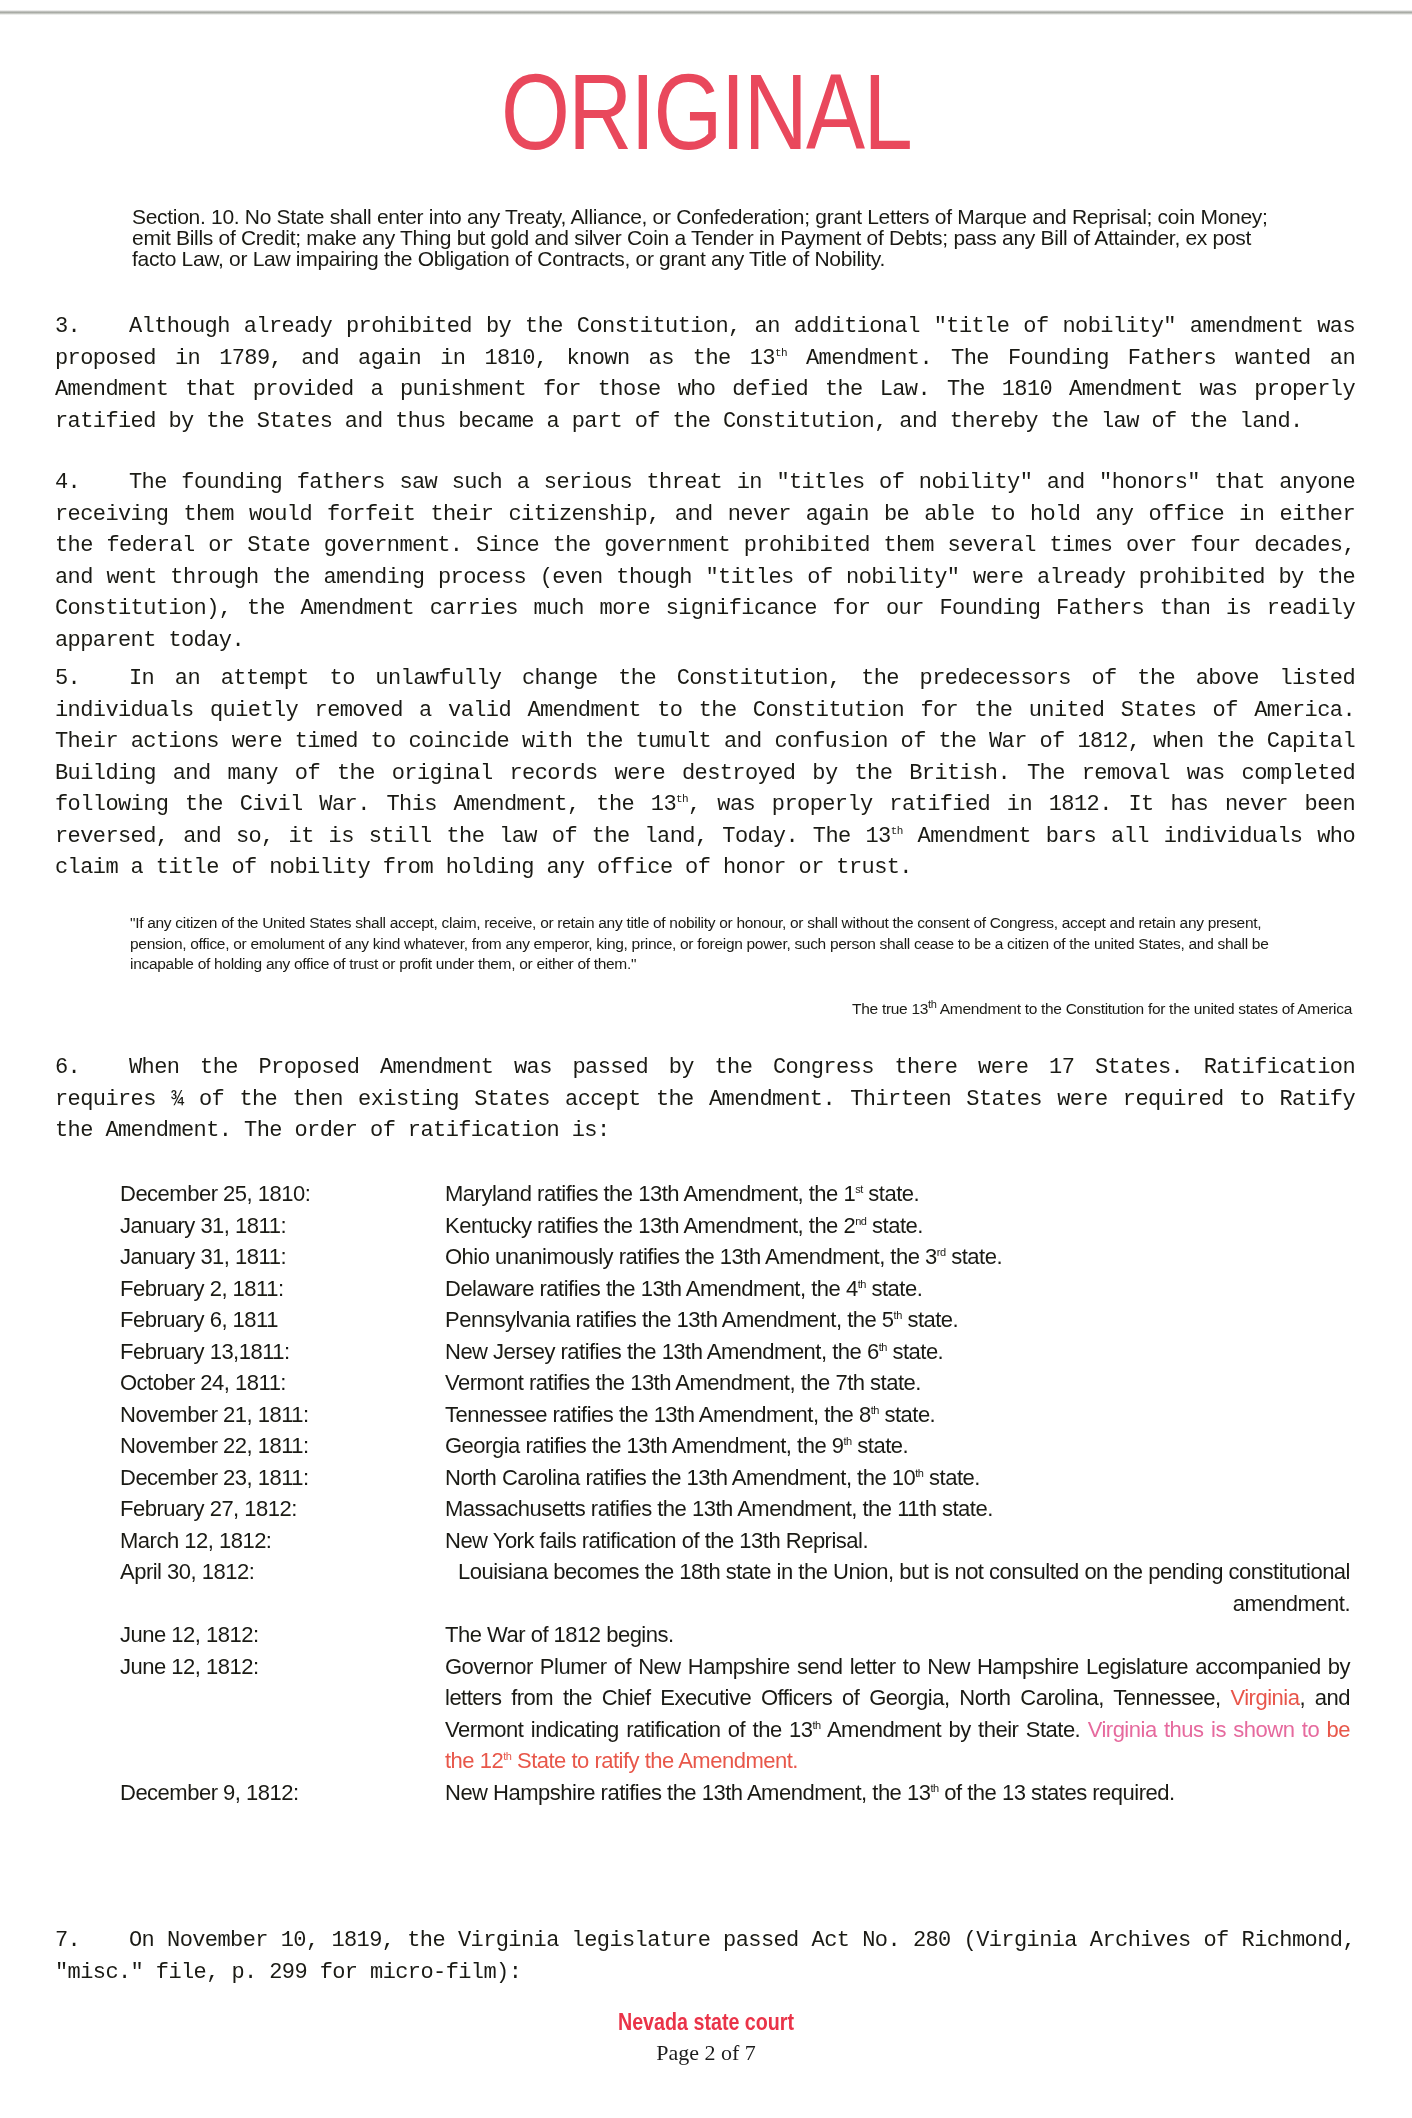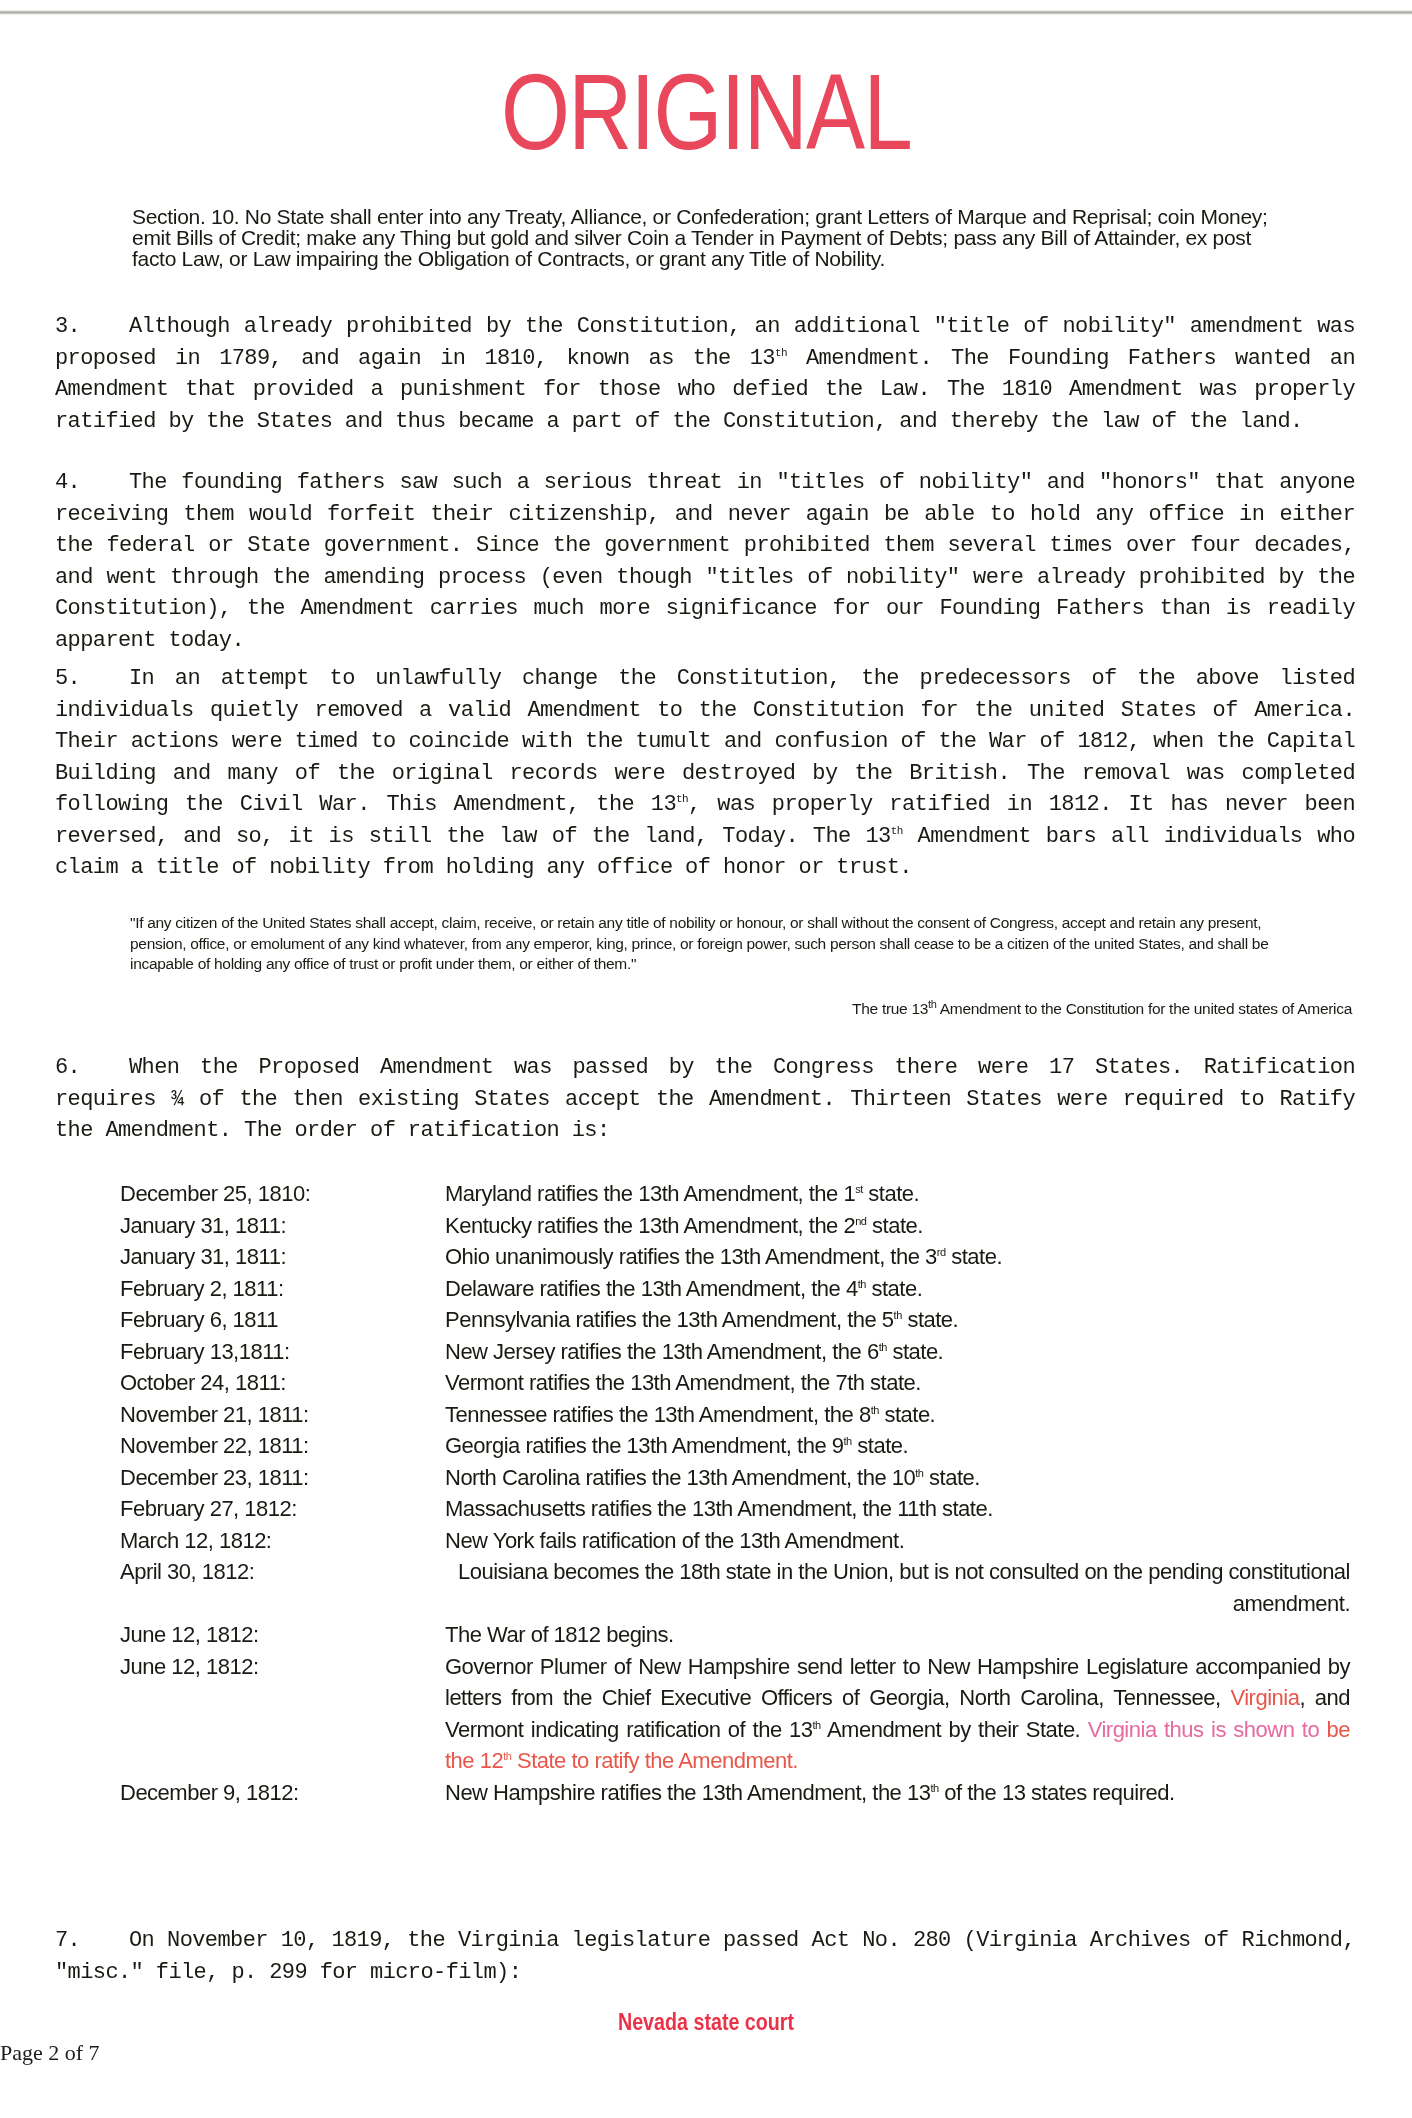--- a/index.html
+++ b/index.html
@@ -61,21 +61,21 @@
     .pink { color: #e66a9e; }
     .red2 { color: #e8574a; }
     .footer-stamp {
       position: absolute; left: 0; width: 1412px; top: 2008px;
       text-align: center;
       font-family: "Liberation Sans", sans-serif;
       font-weight: bold; font-size: 24px; color: #ea3348;
       transform: scaleX(0.82);
     }
     .page-num {
-      position: absolute; left: 0; width: 1412px; top: 2040px; 
+      position: absolute; left: 0; width: 1412px; top: 2040px; text-align: center;
       font-family: "Liberation Serif", serif; font-size: 22px; color: #1c1c1c;
     }
   </style>
 </head>
 <body>
 
 <div class="top-edge"></div>
 
 <div class="stamp-original">ORIGINAL</div>
 
@@ -132,21 +132,21 @@
   <div class="trow">
       <span class="tdate">December 23, 1811:</span>
       <span class="tevent"><span>North Carolina ratifies the 13th Amendment, the 10</span><sup>th</sup><span>  state.</span></span>
     </div>
   <div class="trow">
       <span class="tdate">February 27, 1812:</span>
       <span class="tevent"><span>Massachusetts ratifies the 13th Amendment, the 11th state.</span><sup></sup><span></span></span>
     </div>
   <div class="trow">
       <span class="tdate">March 12, 1812:</span>
-      <span class="tevent"><span>New York fails ratification of the 13th Amendment.</span><sup></sup><span></span></span>
+      <span class="tevent"><span>New York fails ratification of the 13th Reprisal.</span><sup></sup><span></span></span>
     </div>
   <div class="trow">
       <span class="tdate">April 30, 1812:</span>
       <span class="tevent" style="text-align:right"><span>Louisiana becomes the 18th state in the Union, but is not consulted on the pending constitutional amendment.</span><sup></sup><span></span></span>
     </div>
   <div class="trow">
       <span class="tdate">June 12, 1812:</span>
       <span class="tevent"><span>The War of 1812 begins.</span><sup></sup><span></span></span>
     </div>
   <div class="trow">

